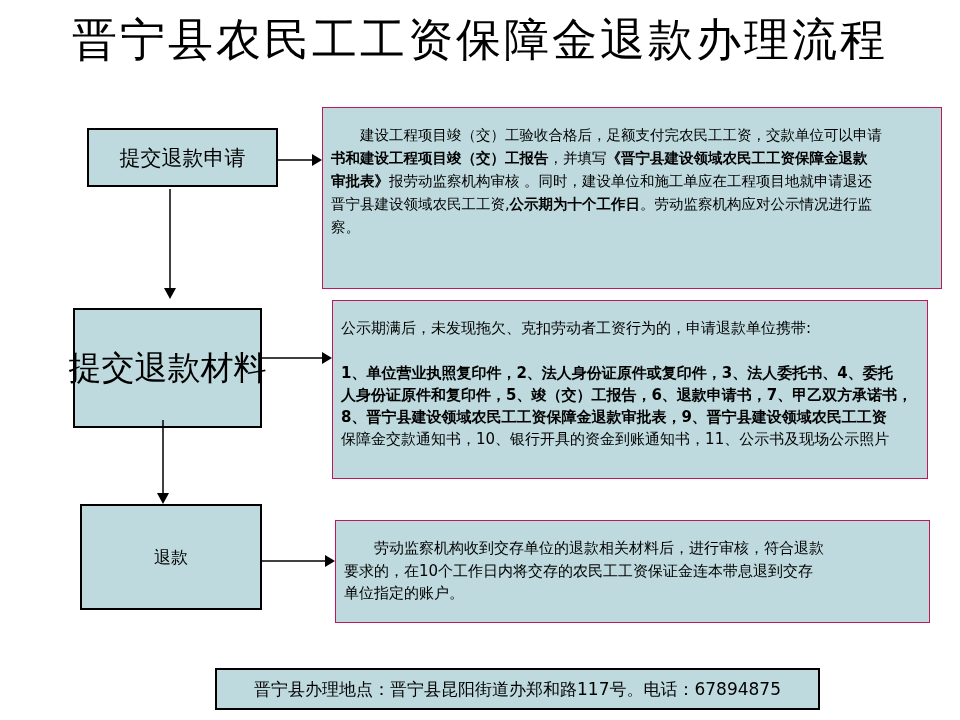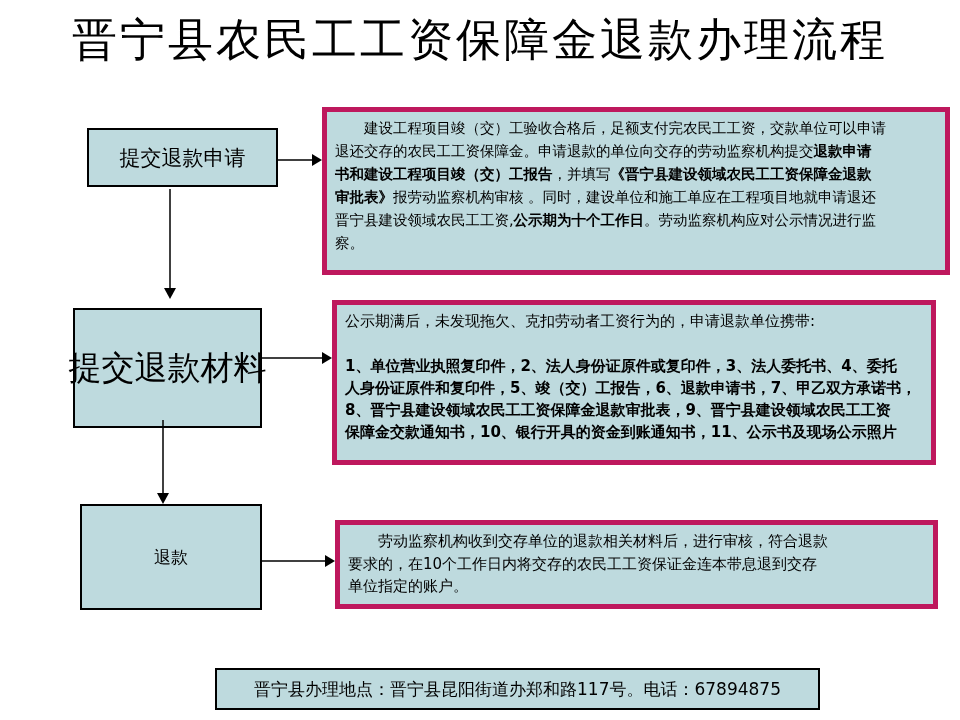--- a/index.html
+++ b/index.html
@@ -14,22 +14,22 @@
   }
   .stepbox{
     position:absolute;background:#bedade;border:2px solid #000;
     display:flex;align-items:center;justify-content:center;
     text-align:right;
   }
   #step1{left:87px;top:128px;width:187px;height:55px;font-size:21px;}
   #step2{left:73px;top:308px;width:185px;height:116px;font-size:33px;white-space:nowrap;overflow:visible;}
   #step3{left:80px;top:504px;width:178px;height:102px;font-size:17px;}
   .detailbox{
-    position:absolute;background:#bedade;border:5px solid #be185d;
-    font-size:15px;padding:5px 8px;text-align:left;
+    position:absolute;background:#bedade;border:1px solid #be185d;
+    font-size:15px;padding:16px 8px;text-align:left;
   }
   #detail1{left:322px;top:107px;width:602px;height:148px;line-height:23px;font-size:14.5px;}
   #detail2{left:332px;top:300px;width:578px;height:145px;line-height:22.3px;}
   #detail3{left:335px;top:520px;width:577px;height:69px;line-height:22.5px;}
   .tline{white-space:nowrap;}
   #footer{
     position:absolute;left:215px;top:668px;width:601px;height:38px;
     background:#bedade;border:2px solid #000;
     display:flex;align-items:center;justify-content:center;
     font-size:17px;white-space:nowrap;
@@ -52,34 +52,33 @@
   <div class="stepbox" id="step2">
     <span>提交退款材料</span>
   </div>
 
   <div class="stepbox" id="step3">
     <span>退款</span>
   </div>
 
   <div class="detailbox" id="detail1">
       <div class="tline"><span>　　建设工程项目竣（交）工验收合格后，足额支付完农民工工资，交款单位可以申请</span></div>
-      <div class="tline"><span>退还交存的农民工工资保障金。申请退款的单位向交存的劳动监察机构提交</span><span style="font-weight: bold;">退款申请</span></div>
       <div class="tline"><span style="font-weight: bold;">书和建设工程项目竣（交）工报告</span><span>，并填写</span><span style="font-weight: bold;">《晋宁县建设领域农民工工资保障金退款</span></div>
       <div class="tline"><span style="font-weight: bold;">审批表》</span><span>报劳动监察机构审核 。同时，建设单位和施工单应在工程项目地就申请退还</span></div>
       <div class="tline"><span>晋宁县建设领域农民工工资,</span><span style="font-weight: bold;">公示期为十个工作日</span><span>。劳动监察机构应对公示情况进行监</span></div>
       <div class="tline"><span>察。</span></div>
     </div>
 
   <div class="detailbox" id="detail2">
       <div class="tline"><span>公示期满后，未发现拖欠、克扣劳动者工资行为的，申请退款单位携带:</span></div>
       <div class="tline">&nbsp;</div>
       <div class="tline"><span style="font-weight: bold;">1、单位营业执照复印件，2、法人身份证原件或复印件，3、法人委托书、4、委托</span></div>
       <div class="tline"><span style="font-weight: bold;">人身份证原件和复印件，5、竣（交）工报告，6、退款申请书，7、甲乙双方承诺书，</span></div>
       <div class="tline"><span style="font-weight: bold;">8、晋宁县建设领域农民工工资保障金退款审批表，9、晋宁县建设领域农民工工资</span></div>
-      <div class="tline"><span style="font-weight: bold;">保障金交款通知书，10、银行开具的资金到账通知书，11、公示书及现场公示照片</span></div>
+      <div class="tline"><span style="font-weight: normal;">保障金交款通知书，10、银行开具的资金到账通知书，11、公示书及现场公示照片</span></div>
     </div>
 
   <div class="detailbox" id="detail3">
       <div class="tline"><span>　　劳动监察机构收到交存单位的退款相关材料后，进行审核，符合退款</span></div>
       <div class="tline"><span>要求的，在10个工作日内将交存的农民工工资保证金连本带息退到交存</span></div>
       <div class="tline"><span>单位指定的账户。</span></div>
     </div>
 
   <div id="footer">
     <span>晋宁县办理地点：晋宁县昆阳街道办郑和路117号。电话：67894875</span>

